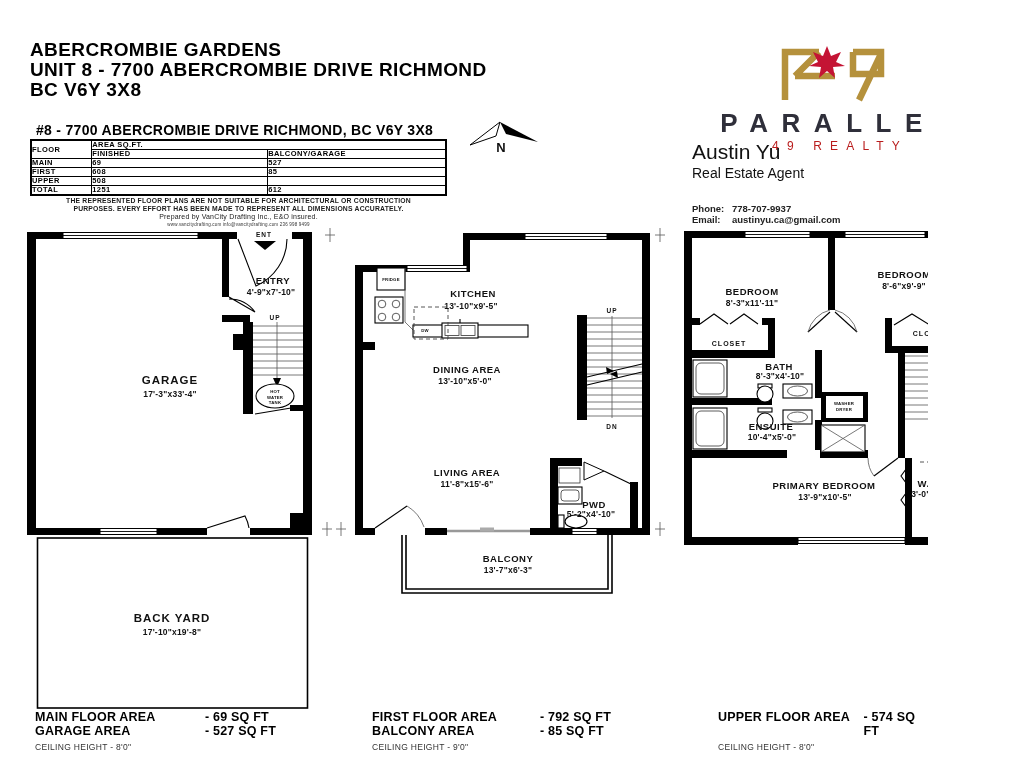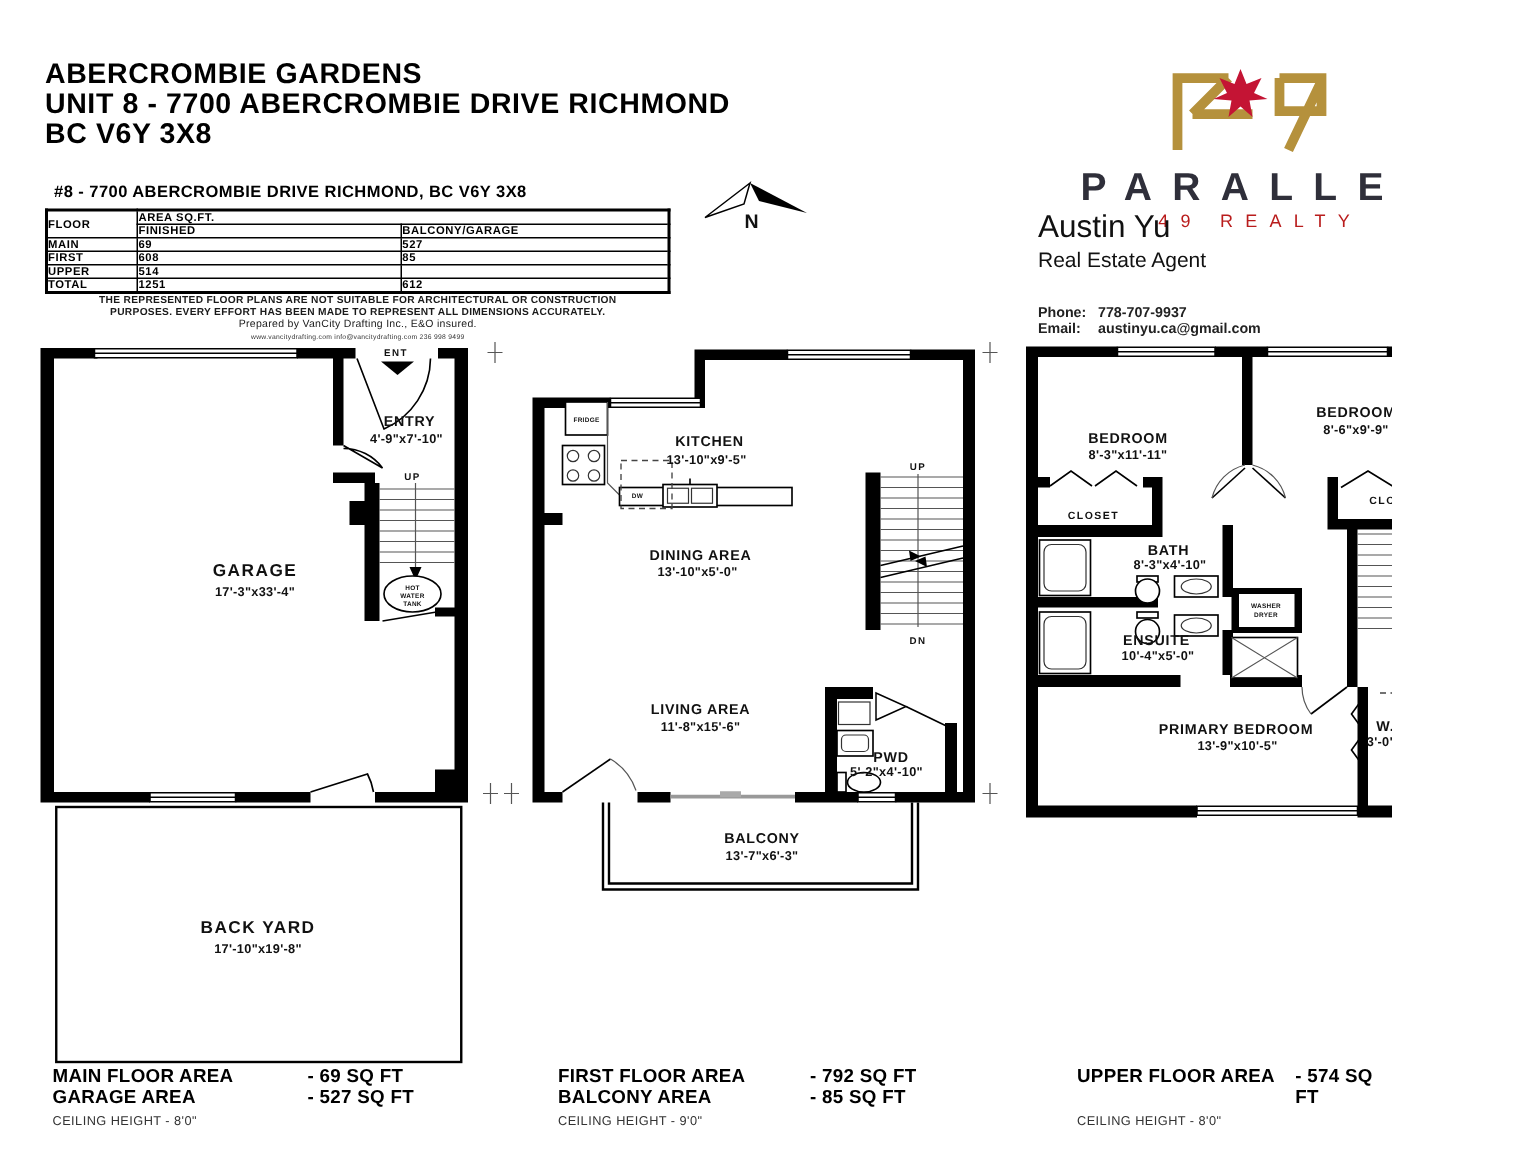--- a/index.html
+++ b/index.html
@@ -2,21 +2,21 @@
 <html><head>
 <meta charset="utf-8">
 <style>
   html,body{margin:0;padding:0;background:#ffffff;}
   #page{position:relative;width:928px;height:768px;background:#fff;overflow:hidden;
         font-family:"Liberation Sans",sans-serif;color:#000;}
   .abs{position:absolute;}
   
   .title{left:30px;top:40px;font-size:19px;font-weight:bold;line-height:20px;letter-spacing:.4px;}
   
-  .addr-head{left:36px;top:122px;font-size:11px;font-weight:bold;letter-spacing:.3px;}
+  .addr-head{left:36px;top:122px;font-size:14px;font-weight:bold;letter-spacing:.3px;}
   .areatable{left:30px;top:139px;border-collapse:collapse;width:417px;}
   .areatable td,.areatable th{border:1.2px solid #000;font-size:7.5px;font-weight:bold;
       padding:0;height:8px;letter-spacing:.4px;line-height:8px;}
   .areatable{border:2px solid #000;}
   .disc{left:30px;top:197px;width:417px;text-align:center;font-size:6.8px;font-weight:bold;
         line-height:7.5px;letter-spacing:.2px;color:#1a1a1a;}
   .prep{font-weight:normal;font-size:7px;margin-top:1px;}
   .tiny-url{font-size:4.5px;color:#333;font-weight:normal;}
   
   .brand{left:680px;top:40px;width:312px;text-align:center;}
@@ -78,21 +78,21 @@
       <td>69</td>
       <td>527</td>
     </tr>
     <tr>
       <td>FIRST</td>
       <td>608</td>
       <td>85</td>
     </tr>
     <tr>
       <td>UPPER</td>
-      <td>514</td>
+      <td>508</td>
       <td></td>
     </tr>
     <tr>
       <td>TOTAL</td>
       <td>1251</td>
       <td>612</td>
     </tr>
   </tbody>
     </table>
   <div class="abs disc">

